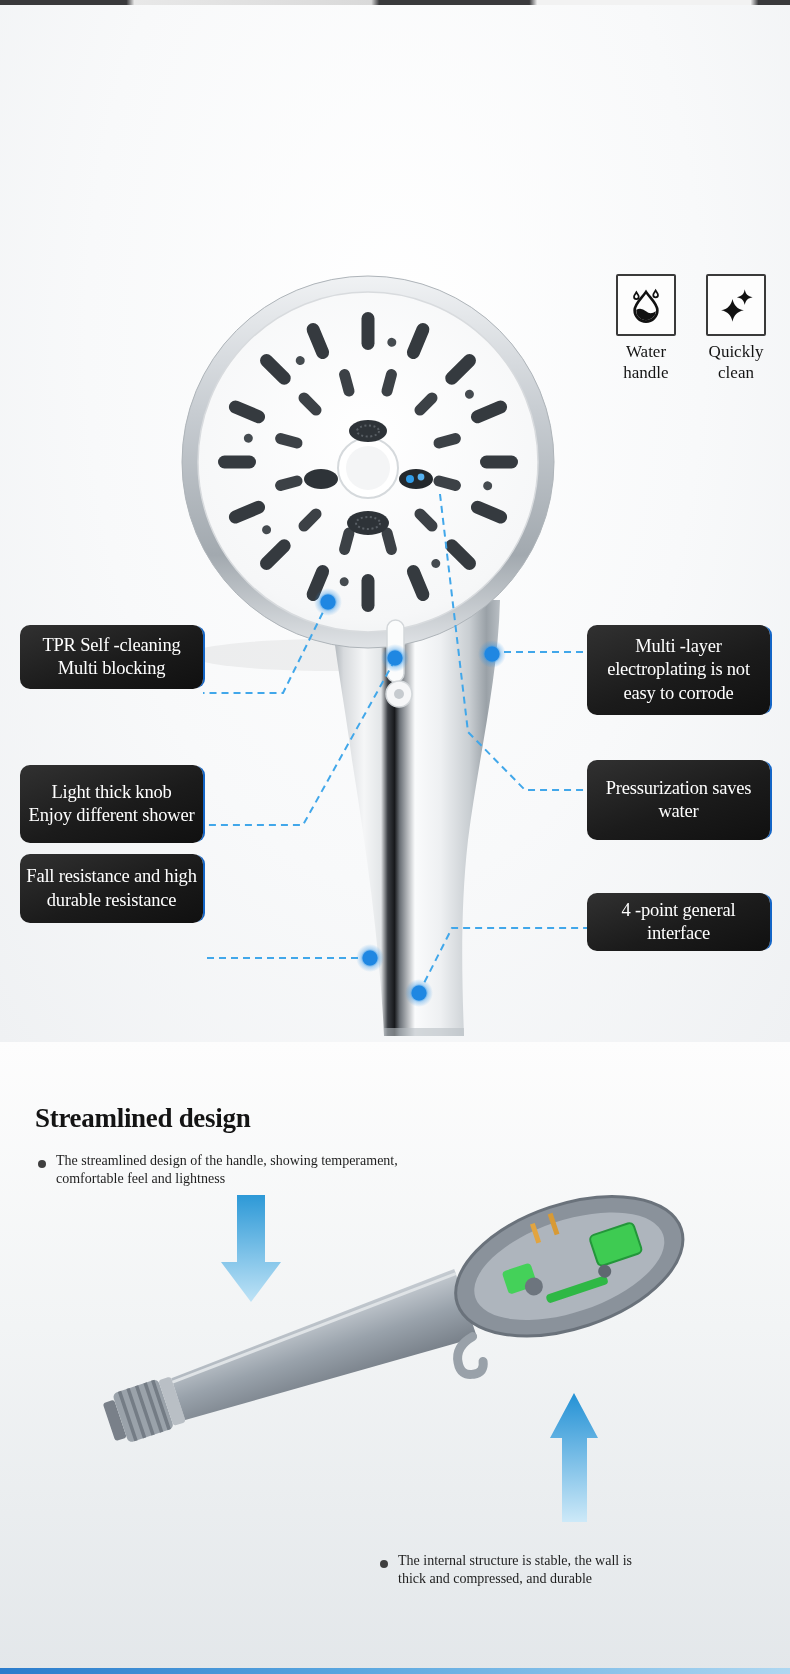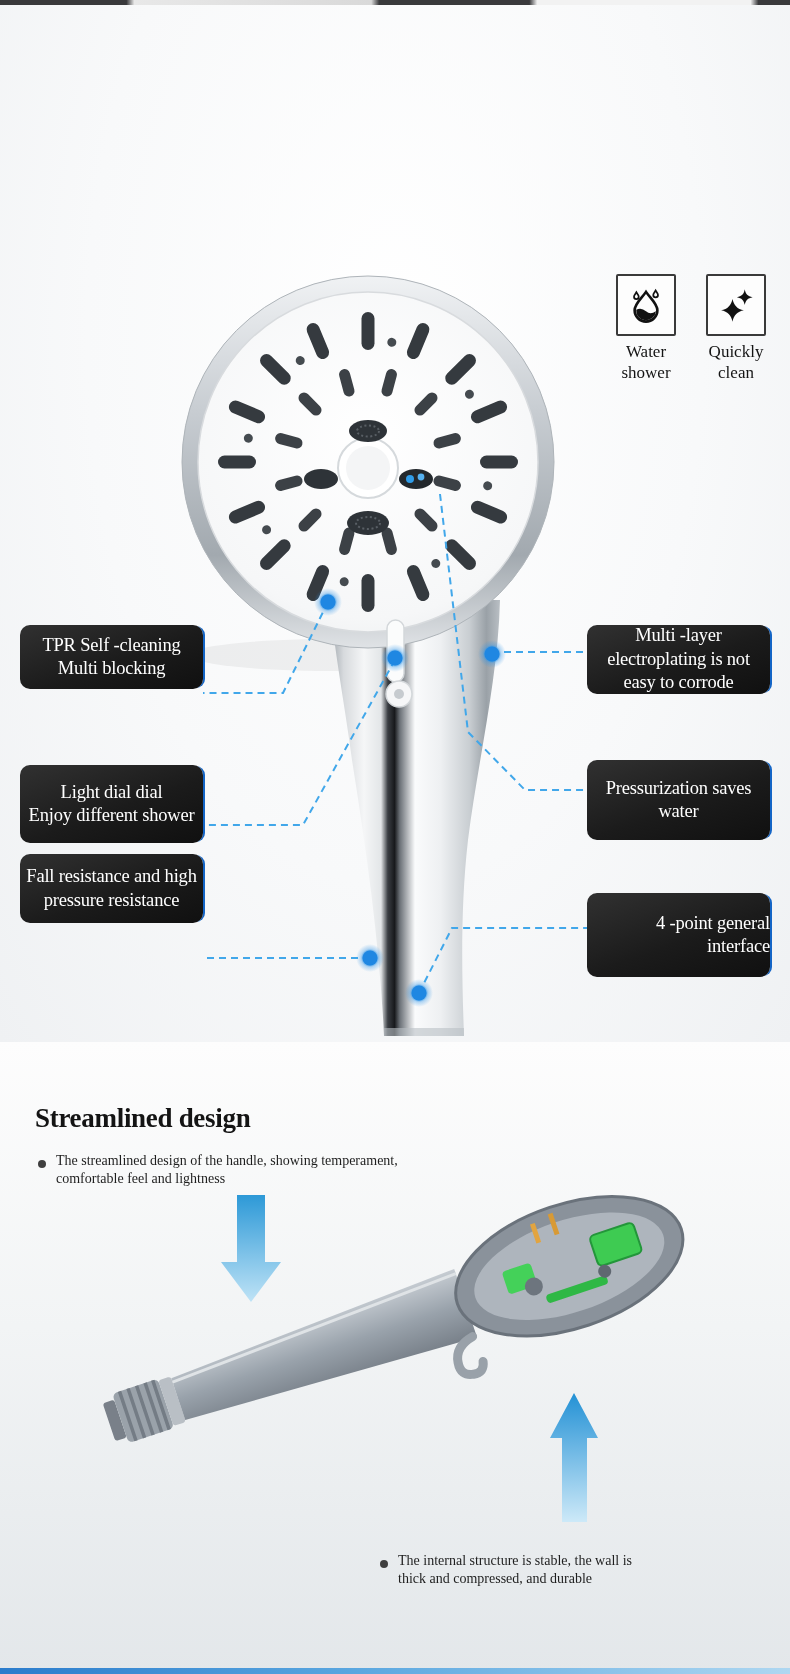--- a/index.html
+++ b/index.html
@@ -35,23 +35,23 @@
     box-shadow:3px 0 0 -1px #1465c6;}
   .callout::before{content:"";position:absolute;top:-6px;left:-6px;width:78px;height:20px;
     background:linear-gradient(180deg,#1d7be0,#0f57ad);
     clip-path:polygon(0 14%,6% 0,80% 0,100% 100%,0 100%);z-index:-1;}
   .callout::after{content:"";position:absolute;bottom:-6px;right:-6px;width:78px;height:20px;
     background:linear-gradient(180deg,#1d7be0,#0f57ad);
     clip-path:polygon(0 0,94% 0,100% 14%,100% 100%,20% 100%);z-index:-1;}
   #callout-l1{left:20px;top:625px;height:64px;}
   #callout-l2{left:20px;top:765px;height:78px;}
   #callout-l3{left:20px;top:854px;height:69px;}
-  #callout-r1{left:587px;top:625px;height:69px;}
+  #callout-r1{left:587px;top:625px;height:90px;}
   #callout-r2{left:587px;top:760px;height:80px;}
-  #callout-r3{left:587px;top:893px;height:84px;align-items:flex-end;}
+  #callout-r3{left:587px;top:893px;height:58px;}
 
   
   .bottom-section{position:absolute;top:1042px;left:0;width:790px;height:632px;
     background:linear-gradient(180deg,#fdfdfd 0%,#f2f4f5 45%,#e3e7ea 100%);}
   .s2-heading{position:absolute;left:35px;top:1103px;font-size:27px;font-weight:700;color:#141414;letter-spacing:-0.3px;}
   .bullet{position:absolute;font-size:14px;line-height:1.3;color:#1e1e1e;}
   .bullet .dot{position:absolute;left:-18px;top:8px;width:8px;height:8px;border-radius:50%;background:#3f3f3f;}
   #bullet-1{left:56px;top:1152px;}
   #bullet-2{left:398px;top:1552px;}
   .illu-svg{position:absolute;top:1150px;left:0;}
@@ -221,21 +221,21 @@
     <div class="badge-box">
       <svg width="42" height="46" viewBox="0 0 48 48">
         <path d="M24,9 C29.5,17 37,22.5 37,30 a13,13 0 1,1 -26,0 C11,22.5 18.5,17 24,9 Z" fill="none" stroke="#111" stroke-width="3"></path>
         <path d="M12.8,29.5 a11.2,11.2 0 0 0 22.4,1.5 q-6,4.8 -11.2,0.2 q-5.4,-4.8 -11.2,-1.7 Z" fill="#111"></path>
         <path d="M13,9.5 c1.3,2.2 2.7,3.4 2.7,5 a2.7,2.7 0 1,1 -5.4,0 c0,-1.6 1.4,-2.8 2.7,-5 Z" fill="none" stroke="#111" stroke-width="2"></path>
         <path d="M35,7.5 c1.3,2.2 2.7,3.4 2.7,5 a2.7,2.7 0 1,1 -5.4,0 c0,-1.6 1.4,-2.8 2.7,-5 Z" fill="none" stroke="#111" stroke-width="2"></path>
       </svg>
     </div>
     <div class="badge-label">
       <div>Water</div>
-      <div>shower</div>
+      <div>handle</div>
     </div>
   </div>
 
   <div class="badge" id="badge-clean">
     <div class="badge-box">
       <svg width="42" height="46" viewBox="0 0 48 48">
         <path d="M20,17 C21.6,24.5 25.5,28.4 33,30 C25.5,31.6 21.6,35.5 20,43 C18.4,35.5 14.5,31.6 7,30 C14.5,28.4 18.4,24.5 20,17 Z" fill="#111"></path>
         <path d="M34,6 C35,11.6 37.4,14 43,15 C37.4,16 35,18.4 34,24 C33,18.4 30.6,16 25,15 C30.6,14 33,11.6 34,6 Z" fill="#111"></path>
       </svg>
     </div>
@@ -243,26 +243,26 @@
       <div>Quickly</div>
       <div>clean</div>
     </div>
   </div>
 
   <div class="callout" id="callout-l1">
     <div>TPR Self -cleaning</div>
     <div>Multi blocking</div>
   </div>
   <div class="callout" id="callout-l2">
-    <div>Light dial dial</div>
+    <div>Light thick knob</div>
     <div>Enjoy different shower</div>
   </div>
   <div class="callout" id="callout-l3">
     <div>Fall resistance and high</div>
-    <div>pressure resistance</div>
+    <div>durable resistance</div>
   </div>
   <div class="callout" id="callout-r1">
     <div>Multi -layer</div>
     <div>electroplating is not</div>
     <div>easy to corrode</div>
   </div>
   <div class="callout" id="callout-r2">
     <div>Pressurization saves</div>
     <div>water</div>
   </div>

